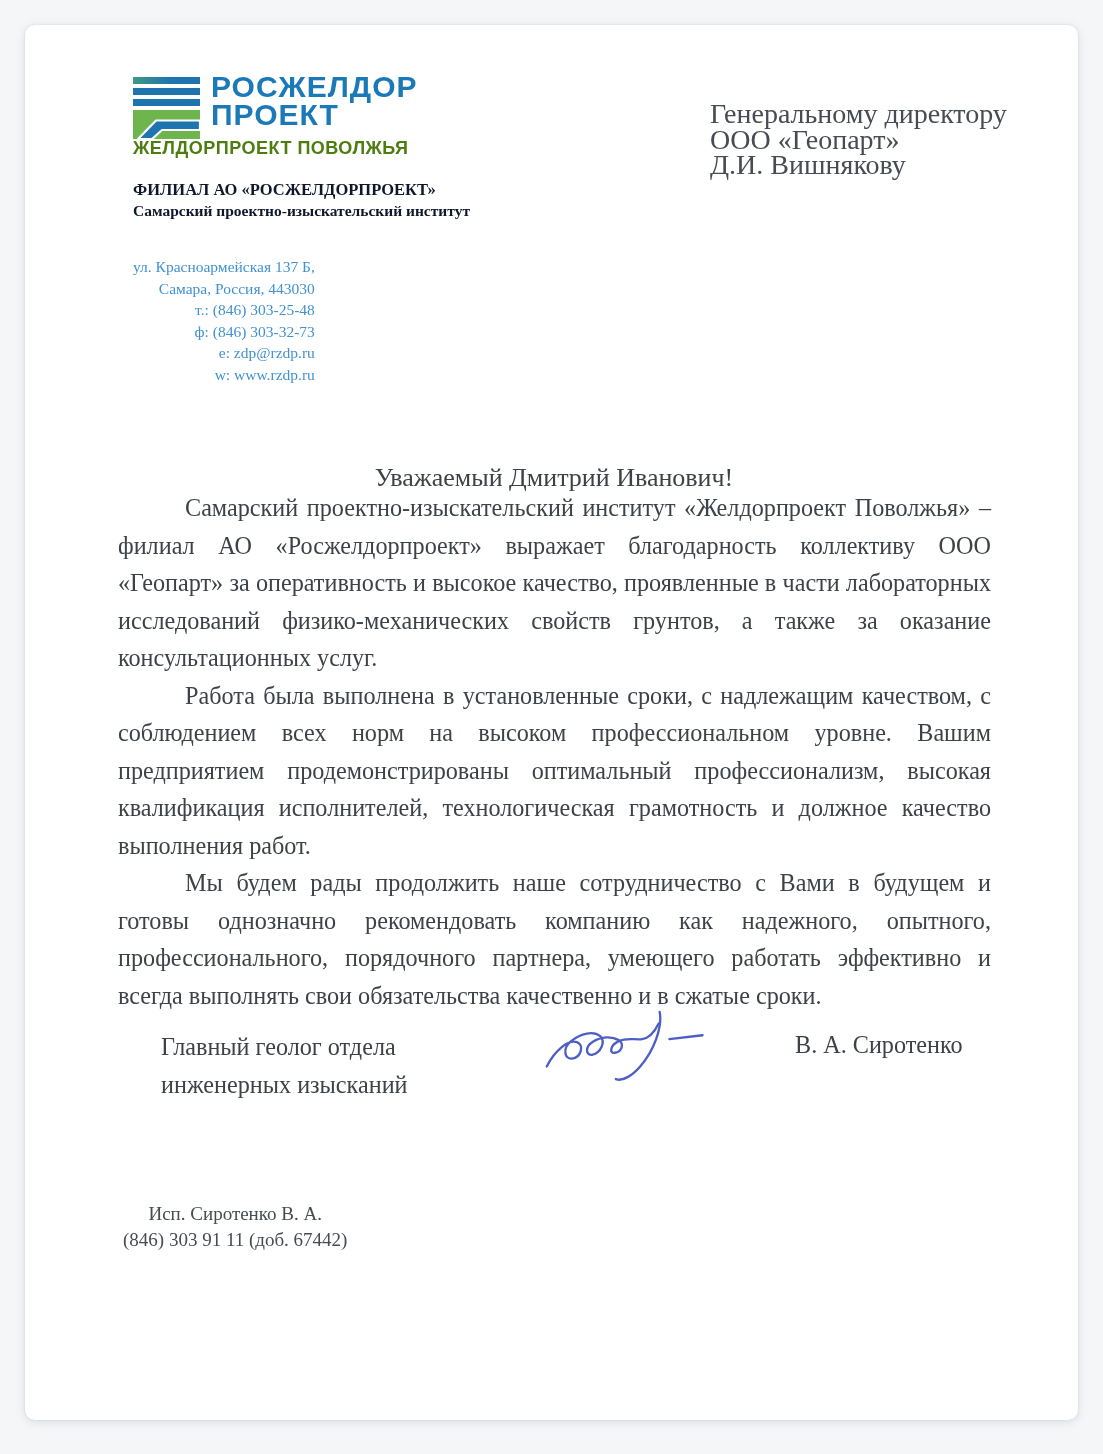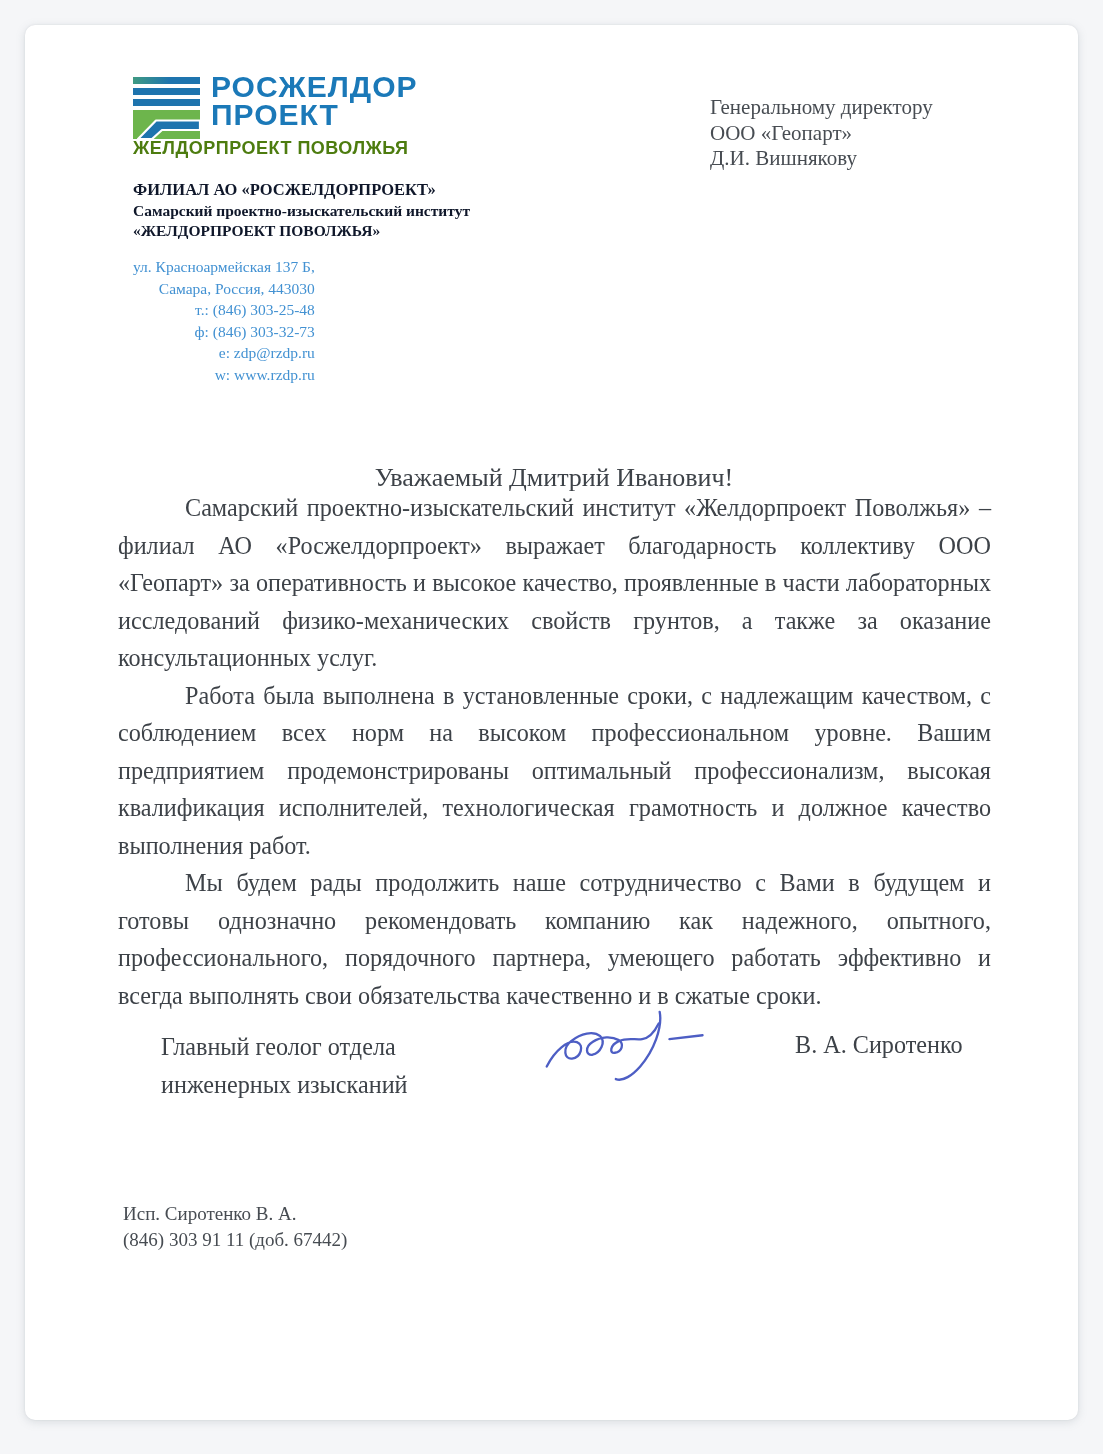--- a/index.html
+++ b/index.html
@@ -73,22 +73,22 @@
     color: #4291d2;
     font-size: 15.5px;
     line-height: 21.5px;
     text-align: right;
   }
 
   
   .recipient {
     position: absolute;
     left: 685px;
-    top: 70px;
-    font-size: 21px;
+    top: 76px;
+    font-size: 28px;
     line-height: 25.5px;
     color: #474c52;
   }
 
   
   .salutation {
     position: absolute;
     left: 93px;
     top: 438px;
     width: 872px;
@@ -137,20 +137,21 @@
   }
 
   
   .executor {
     position: absolute;
     left: 98px;
     top: 1176px;
     font-size: 19px;
     line-height: 26px;
     color: #474c52;
+    text-align: center;
   }
 </style>
 </head>
 <body>
 
 <div class="canvas">
   <div class="page">
 
     <svg class="logo-mark" viewBox="0 0 67 62" xmlns="http://www.w3.org/2000/svg">
       <defs>
@@ -169,21 +170,20 @@
 
     <div class="logo-wordmark">
       <div>РОСЖЕЛДОР</div>
       <div>ПРОЕКТ</div>
     </div>
     <div class="logo-subtitle">ЖЕЛДОРПРОЕКТ ПОВОЛЖЬЯ</div>
 
     <div class="org-block">
       <div class="org-line1">ФИЛИАЛ АО «РОСЖЕЛДОРПРОЕКТ»</div>
       <div>Самарский проектно-изыскательский институт</div>
-      <div>«ЖЕЛДОРПРОЕКТ ПОВОЛЖЬЯ»</div>
     </div>
 
     <div class="contacts-block">
       <div>ул. Красноармейская 137 Б,</div>
       <div>Самара, Россия, 443030</div>
       <div>т.: (846) 303-25-48</div>
       <div>ф: (846) 303-32-73</div>
       <div>e: zdp@rzdp.ru</div>
       <div>w: www.rzdp.ru</div>
     </div>

